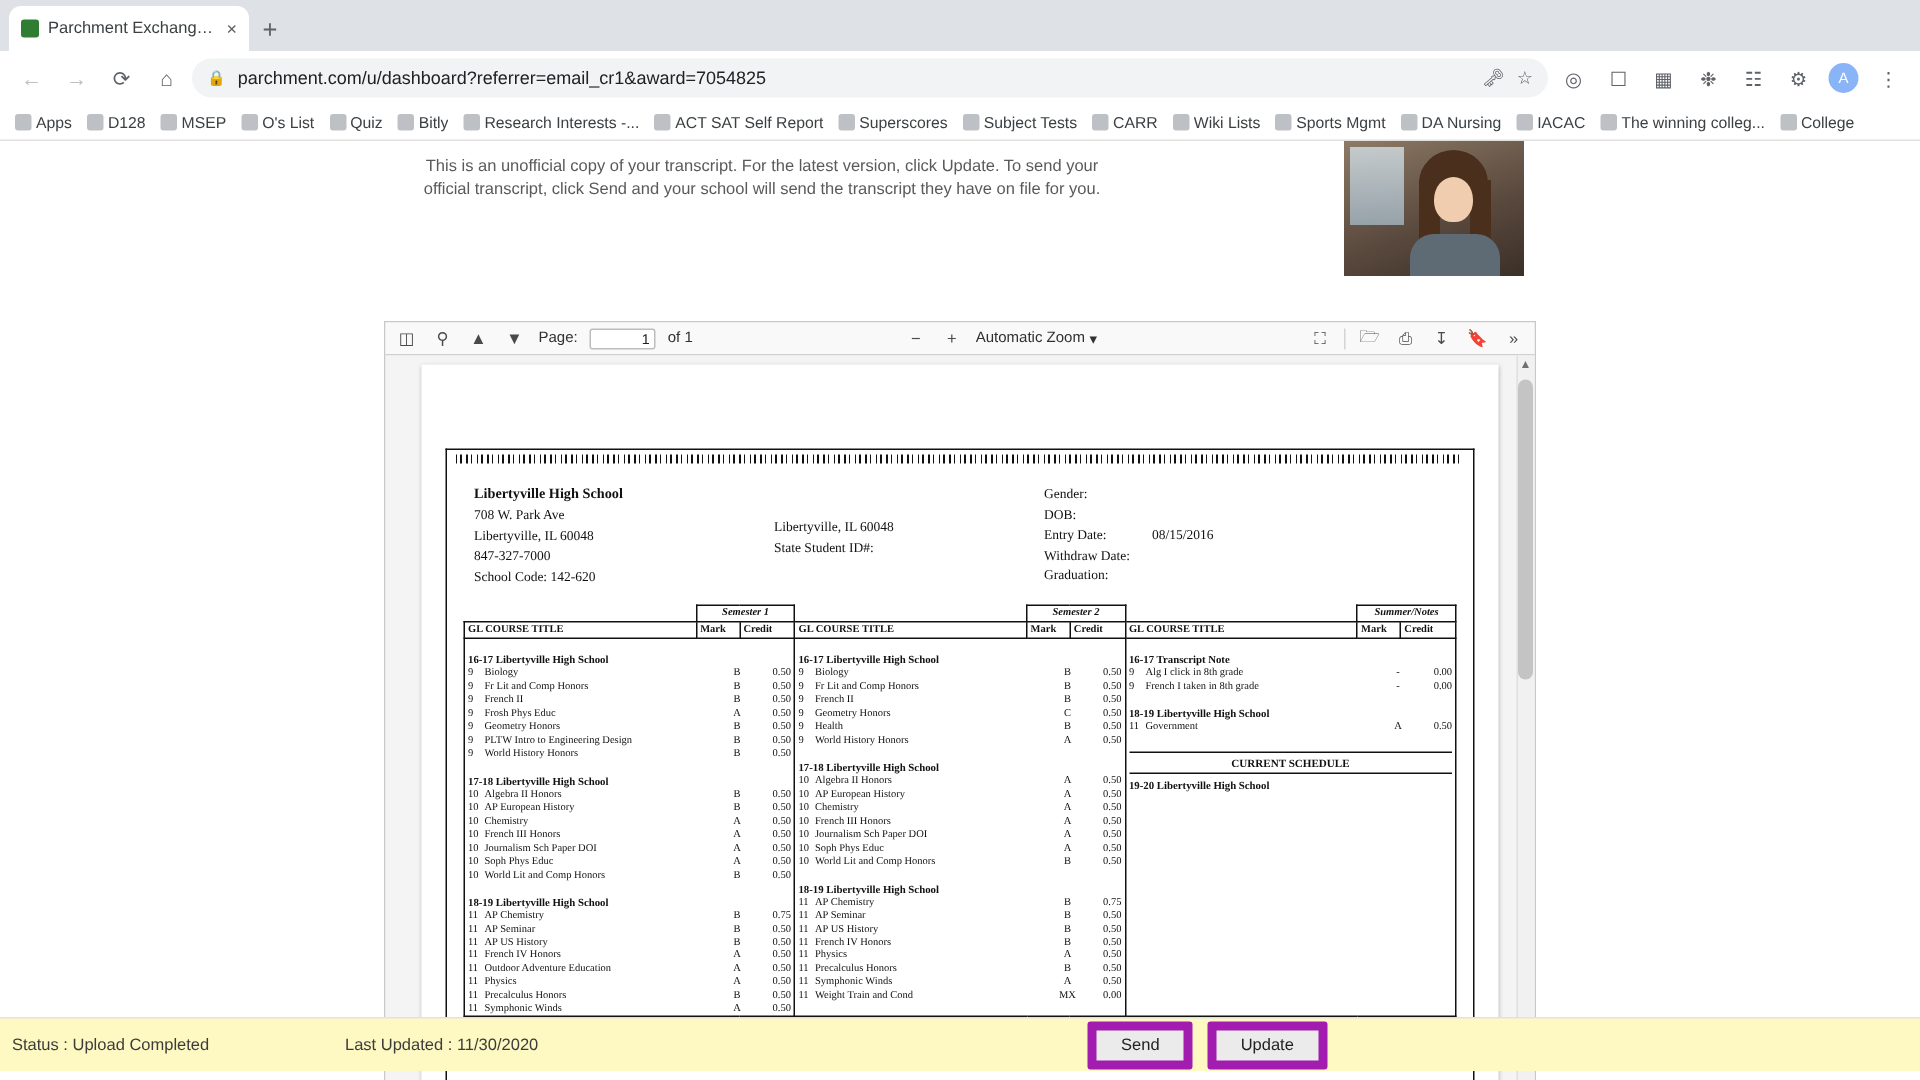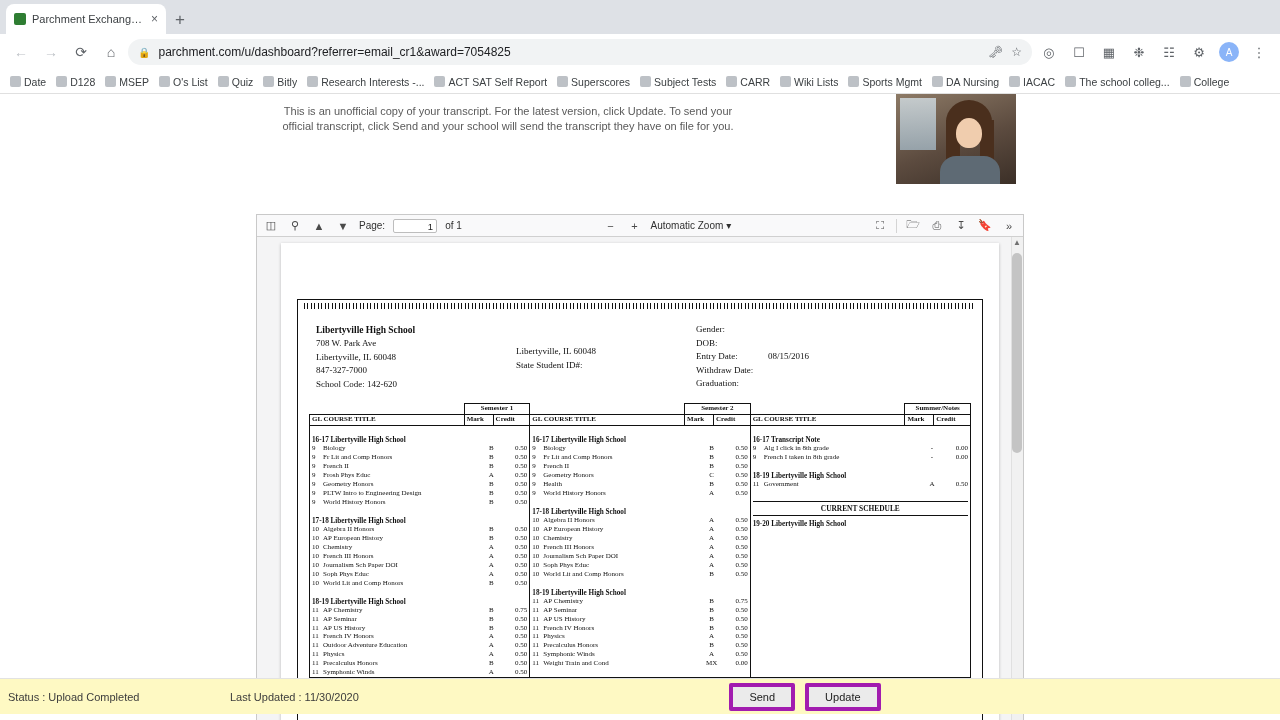--- a/index.html
+++ b/index.html
@@ -89,40 +89,40 @@
   .hdr .col-a { width:200px; }
   .hdr .col-b { width:180px; padding-top:22px; }
   .hdr .col-c { width:230px; }
   .schoolname { font-weight:bold; font-size:9.5px; }
   .kv { display:flex; }
   .kv .k { width:72px; }
 
   table.grades { width:calc(100% - 22px); margin:6px 11px 0 11px; border-collapse:collapse;
                  font-size:7px; table-layout:fixed; }
   table.grades th, table.grades td { border:1px solid #111; padding:0 2px; vertical-align:top; }
-  .semhdr { text-align:center; font-size:7px; font-weight:bold; height:11px; }
+  .semhdr { text-align:center; font-size:7px; font-weight:bold; height:11px;font-style:italic; }
   .colhdr { font-size:7px; font-weight:bold; height:11px; text-align:left; }
   .nb { border:none !important; }
   .secttitle { font-weight:bold; font-size:7.2px; padding-top:10px; display:block; }
   .crow { display:flex; font-size:7px; line-height:1.28; }
   .crow .gl { width:11px; flex:none; }
   .crow .ti { flex:1; padding-right:3px; }
   .crow .mk { width:20px; flex:none; text-align:center; }
   .crow .cr { width:26px; flex:none; text-align:right; }
   .cell-body { padding:0 2px 6px 2px; }
   .sched { text-align:center; font-weight:bold; font-size:7.4px; border-top:1px solid #111;
            border-bottom:1px solid #111; margin-top:12px; padding:2px 0; }
 
   
   .statusbar { position:absolute; left:0; bottom:0; width:1280px; height:36px; background:#fef9c3;
                border-top:1px solid #e2e2e2; display:flex; align-items:center; font-size:11px; color:#3c3c3c; }
   .statusbar .s1 { padding-left:8px; width:230px; }
   .statusbar .s2 { width:330px; }
   .statusbar .btns { flex:1; display:flex; justify-content:center; gap:10px; }
-  .btn { background:#ebebeb; border:4px solid #a21caf; border-radius:2px; font-size:11px;
+  .btn { background:#ebebeb; border:6px solid #a21caf; border-radius:2px; font-size:11px;
          padding:4px 16px; color:#222; }
 
   
   .webcam { position:absolute; right:0; top:0; width:120px; height:90px; overflow:hidden;
             background:#6b5a4e; }
   .wc-bg { position:absolute; inset:0; background:linear-gradient(160deg,#8d7a66 0%,#5c4b3f 55%,#3b2f27 100%); }
   .wc-win { position:absolute; left:4px; top:4px; width:36px; height:52px;
             background:linear-gradient(180deg,#cfd9de,#9fb0bb); opacity:.85; }
   .wc-hair { position:absolute; left:50px; top:6px; width:46px; height:44px; border-radius:50% 50% 40% 40%;
              background:#4a2f1d; }
@@ -167,21 +167,21 @@
     <div class="tb-icon">⚙</div>
     <div class="tb-icon">
       <span class="avatarbtn">A</span>
     </div>
     <div class="tb-icon">⋮</div>
   </div>
 
   <div class="bookmarks" id="bookmarks">
       <div class="bm">
         <span class="bmicon"></span>
-        <span class="bmlabel">Date</span>
+        <span class="bmlabel">Apps</span>
       </div>
       <div class="bm">
         <span class="bmicon"></span>
         <span class="bmlabel">D128</span>
       </div>
       <div class="bm">
         <span class="bmicon"></span>
         <span class="bmlabel">MSEP</span>
       </div>
       <div class="bm">
@@ -227,21 +227,21 @@
       <div class="bm">
         <span class="bmicon"></span>
         <span class="bmlabel">DA Nursing</span>
       </div>
       <div class="bm">
         <span class="bmicon"></span>
         <span class="bmlabel">IACAC</span>
       </div>
       <div class="bm">
         <span class="bmicon"></span>
-        <span class="bmlabel">The school colleg...</span>
+        <span class="bmlabel">The winning colleg...</span>
       </div>
       <div class="bm">
         <span class="bmicon"></span>
         <span class="bmlabel">College</span>
       </div>
     </div>
 </div>
 
 <div class="page">
 

